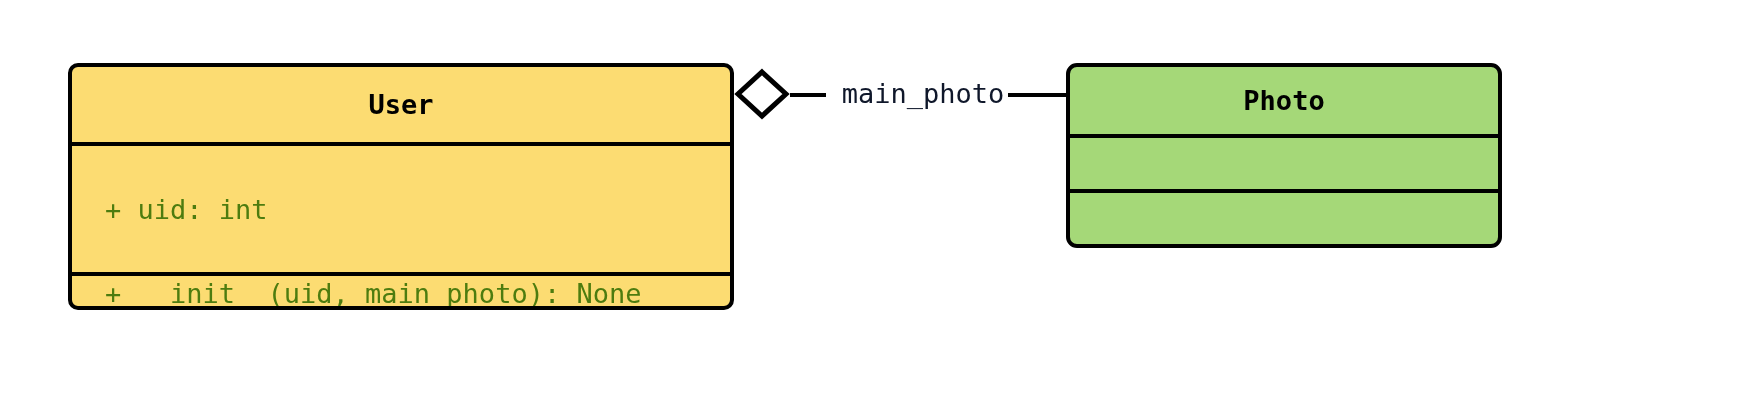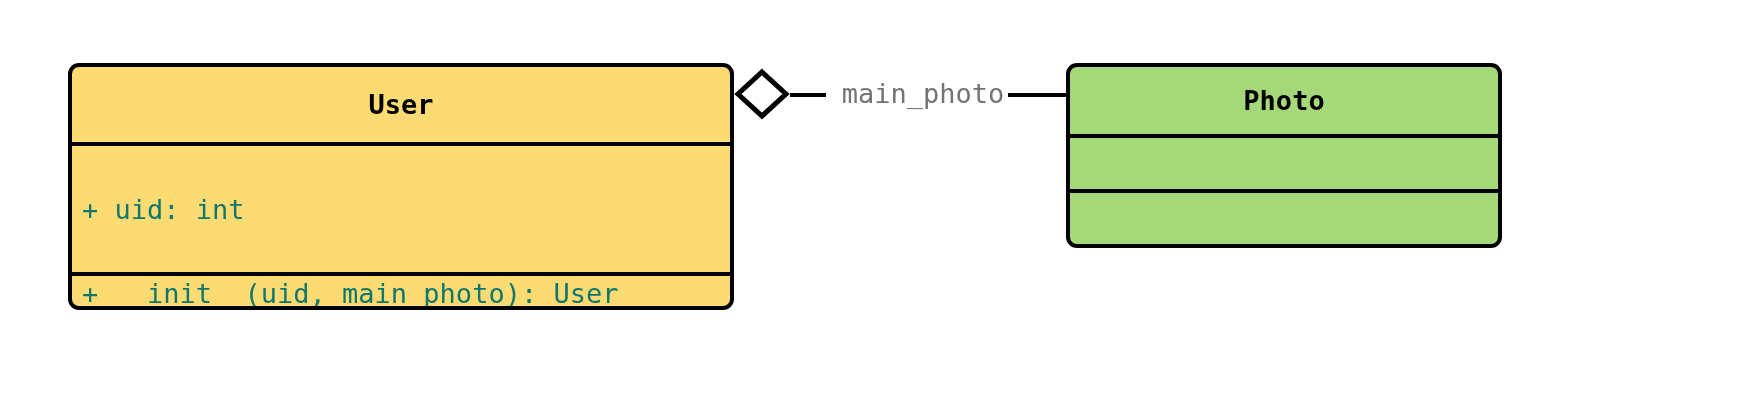--- a/index.html
+++ b/index.html
@@ -41,36 +41,37 @@
   }
   .uml-title {
     text-align: center;
     font-weight: bold;
     font-size: 27px;
     letter-spacing: 0px;
     color: #000000;
   }
   .uml-row {
     font-size: 27px;
-    color: #0f766e;
+    color: #4d7c0f;
     white-space: pre;
-    padding-left: 10px;
+    padding-left: 33px;
     line-height: 31px;
   }
   .uml-row b {
     font-weight: bold;
   }
 
   
   #user-class {
     left: 68px;
     top: 63px;
     width: 666px;
     height: 247px;
     background: #FCDC72;
+    border-radius: 10px;
   }
   #user-title-compartment   { height: 75px; }
   #user-attributes-compartment { height: 130px; }
   #user-methods-compartment { height: 38px; }
 
   
   #photo-class {
     left: 1066px;
     top: 63px;
     width: 436px;
@@ -104,40 +105,40 @@
     width: 56px;
     height: 52px;
   }
   #link-label {
     position: absolute;
     left: 832px;
     top: 78px;
     width: 182px;
     text-align: center;
     font-size: 27px;
-    color: #737373;
+    color: #0f172a;
     background: #ffffff;
     white-space: pre;
     line-height: 32px;
   }
 </style>
 </head>
 <body>
 
 <div id="canvas">
 
   <div class="uml-class" id="user-class">
     <div class="uml-compartment" id="user-title-compartment">
       <div class="uml-title">User</div>
     </div>
     <div class="uml-compartment" id="user-attributes-compartment">
       <div class="uml-row">+ uid: int</div>
     </div>
     <div class="uml-compartment" id="user-methods-compartment">
-      <div class="uml-row">+ __init__(uid, main_photo): User</div>
+      <div class="uml-row">+ __init__(uid, main_photo): None</div>
     </div>
   </div>
 
   <div class="link-line" id="link-line-left"></div>
 
   <svg id="aggregation-diamond" viewBox="0 0 56 52">
     <polygon points="28,4 52,26 28,48 4,26" fill="#ffffff" stroke="#000000" stroke-width="5" stroke-linejoin="miter"></polygon>
   </svg>
 
   <div id="link-label">main_photo</div>

